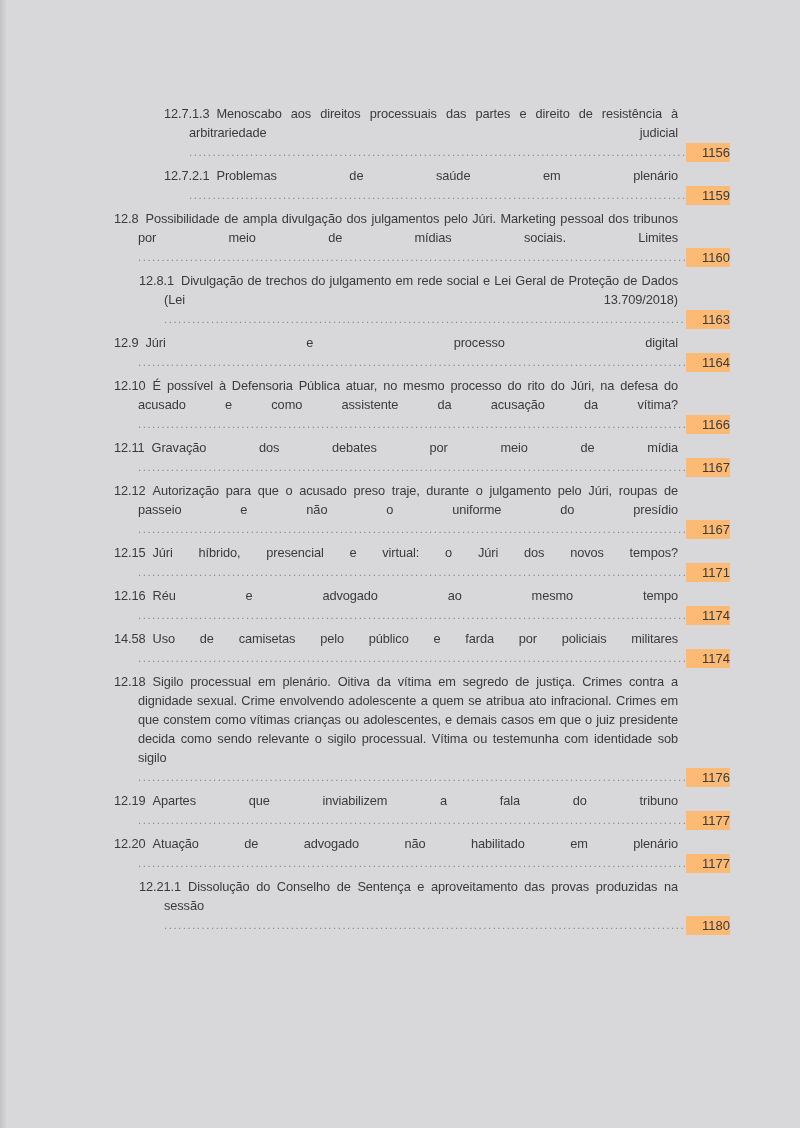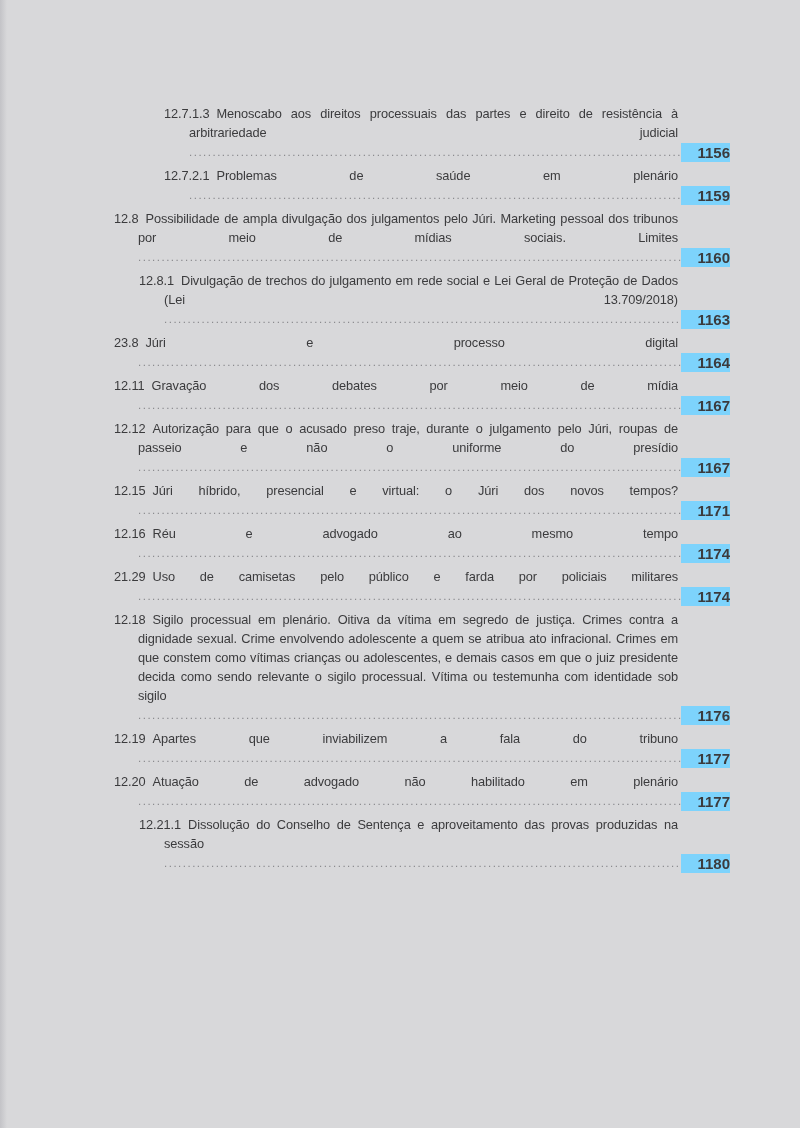--- a/index.html
+++ b/index.html
@@ -48,43 +48,44 @@
     letter-spacing: 1.5px;
     color: #87878b;
     font-size: 11.5px;
     font-weight: 400;
     font-style: normal;
   }
   .num {
     position: absolute;
     right: 0;
     bottom: 0;
-    background: #7dd3fc;
+    background: #fdba74;
     padding-left: 16px;
-    font-weight: 700;
-    font-size: 15px;
+    font-weight: 400;
+    font-size: 13px;
     line-height: 19px;
     letter-spacing: 0;
     text-indent: 0;
   }
 </style>
 </head>
 <body>
 
 <div class="page">
   <div id="toc-list">
       <div class="entry lv3"><span class="text"><span class="no">12.7.1.3</span><span class="seg">Menoscabo aos direitos processuais das partes e direito de resistência à arbitrariedade judicial</span></span><span class="num">1156</span></div>
       <div class="entry lv3"><span class="text"><span class="no">12.7.2.1</span><span class="seg">Problemas de saúde em plenário</span></span><span class="num">1159</span></div>
       <div class="entry lv1"><span class="text"><span class="no">12.8</span><span class="seg">Possibilidade de ampla divulgação dos julgamentos pelo Júri. </span><span class="seg it">Marketing</span><span class="seg"> pessoal dos tribunos por meio de mídias sociais. Limites</span></span><span class="num">1160</span></div>
       <div class="entry lv2"><span class="text"><span class="no">12.8.1</span><span class="seg">Divulgação de trechos do julgamento em rede social e Lei Geral de Proteção de Dados (Lei 13.709/2018)</span></span><span class="num">1163</span></div>
-      <div class="entry lv1"><span class="text"><span class="no">23.8</span><span class="seg">Júri e processo digital</span></span><span class="num">1164</span></div>
+      <div class="entry lv1"><span class="text"><span class="no">12.9</span><span class="seg">Júri e processo digital</span></span><span class="num">1164</span></div>
+      <div class="entry lv1"><span class="text"><span class="no">12.10</span><span class="seg">É possível à Defensoria Pública atuar, no mesmo processo do rito do Júri, na defesa do acusado e como assistente da acusação da vítima?</span></span><span class="num">1166</span></div>
       <div class="entry lv1"><span class="text"><span class="no">12.11</span><span class="seg">Gravação dos debates por meio de mídia</span></span><span class="num">1167</span></div>
       <div class="entry lv1"><span class="text"><span class="no">12.12</span><span class="seg">Autorização para que o acusado preso traje, durante o julgamento pelo Júri, roupas de passeio e não o uniforme do presídio</span></span><span class="num">1167</span></div>
       <div class="entry lv1"><span class="text"><span class="no">12.15</span><span class="seg">Júri híbrido, presencial e virtual: o Júri dos novos tempos?</span></span><span class="num">1171</span></div>
       <div class="entry lv1"><span class="text"><span class="no">12.16</span><span class="seg">Réu e advogado ao mesmo tempo</span></span><span class="num">1174</span></div>
-      <div class="entry lv1"><span class="text"><span class="no">21.29</span><span class="seg">Uso de camisetas pelo público e farda por policiais militares</span></span><span class="num">1174</span></div>
+      <div class="entry lv1"><span class="text"><span class="no">14.58</span><span class="seg">Uso de camisetas pelo público e farda por policiais militares</span></span><span class="num">1174</span></div>
       <div class="entry lv1"><span class="text"><span class="no">12.18</span><span class="seg">Sigilo processual em plenário. Oitiva da vítima em segredo de justiça. Crimes contra a dignidade sexual. Crime envolvendo adolescente a quem se atribua ato infracional. Crimes em que constem como vítimas crianças ou adolescentes, e demais casos em que o juiz presidente decida como sendo relevante o sigilo processual. Vítima ou testemunha com identidade sob sigilo</span></span><span class="num">1176</span></div>
       <div class="entry lv1"><span class="text"><span class="no">12.19</span><span class="seg">Apartes que inviabilizem a fala do tribuno</span></span><span class="num">1177</span></div>
       <div class="entry lv1"><span class="text"><span class="no">12.20</span><span class="seg">Atuação de advogado não habilitado em plenário</span></span><span class="num">1177</span></div>
       <div class="entry lv2"><span class="text"><span class="no">12.21.1</span><span class="seg">Dissolução do Conselho de Sentença e aproveitamento das provas produzidas na sessão</span></span><span class="num">1180</span></div>
     </div>
 
 </div>
 
 </body></html>

